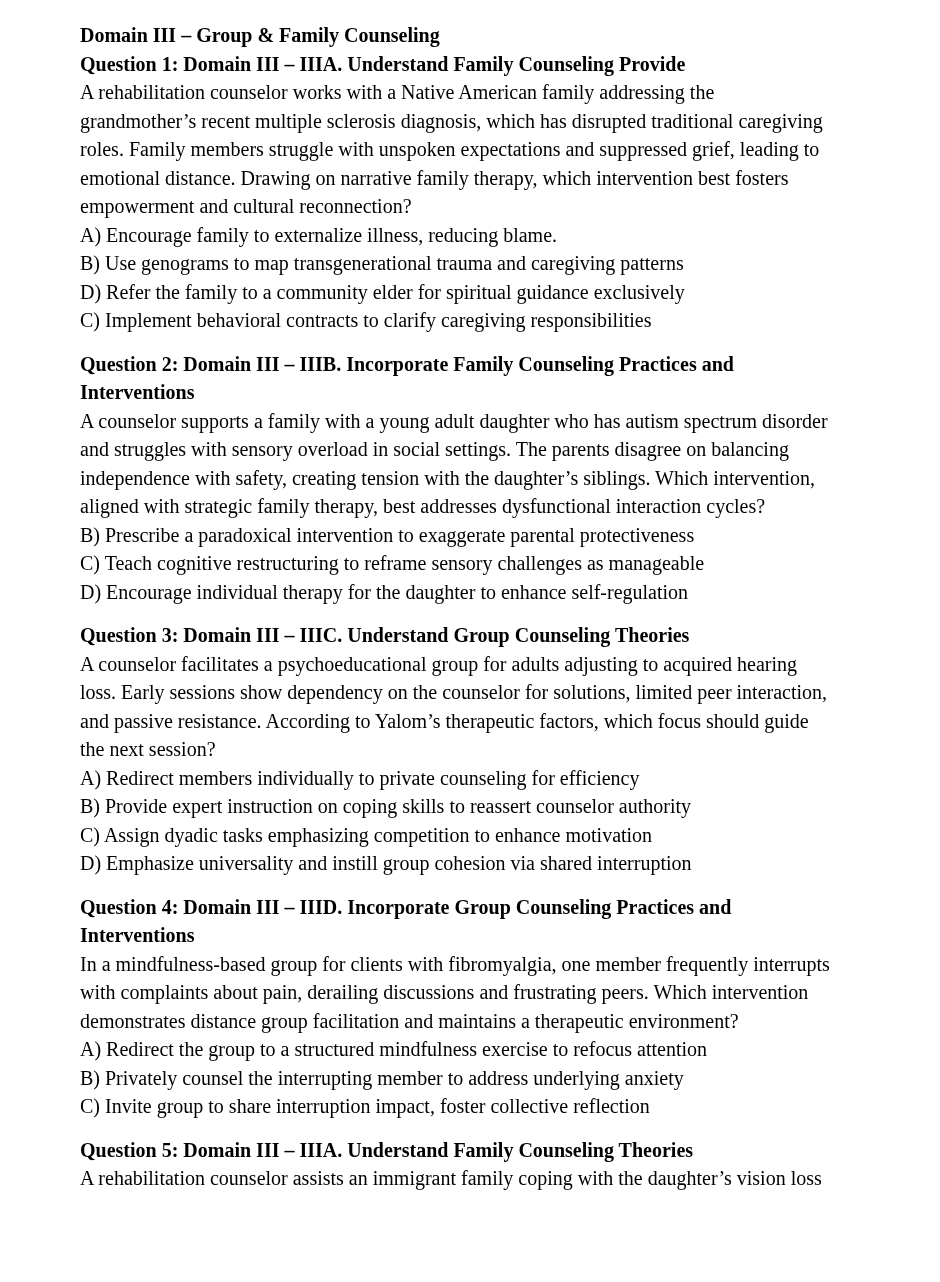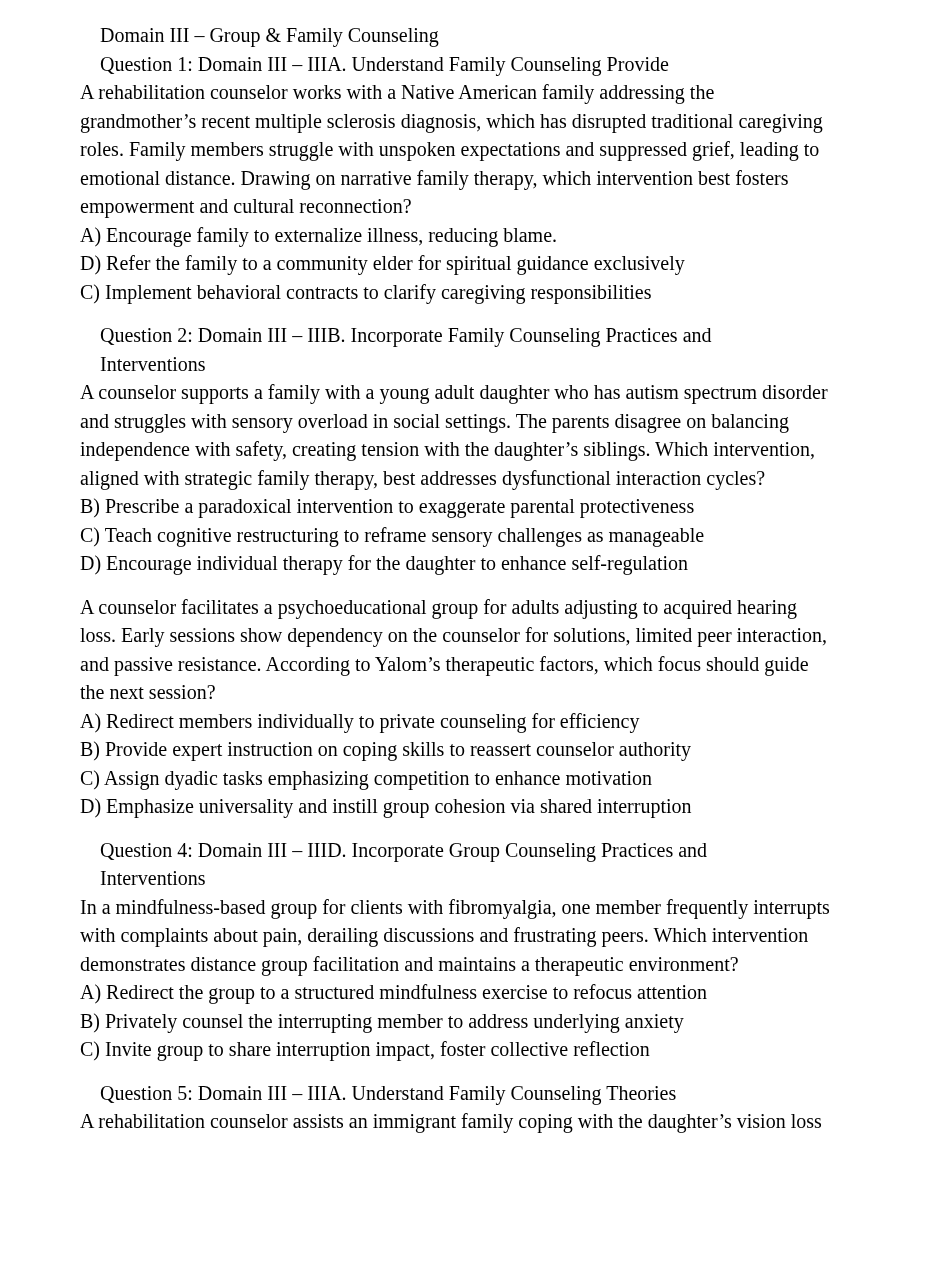--- a/index.html
+++ b/index.html
@@ -18,22 +18,21 @@
   .doc {
     position: absolute;
     left: 80px;
     top: 21px;
     width: 822px;
     font-size: 20px;
     line-height: 28.5px;
   }
   .doc-title,
   .q-heading {
-    font-weight: 400;
-    margin-left: 20px;
+    font-weight: 700;
   }
   .doc-title,
   .q-heading,
   .q-body,
   .option {
     white-space: pre-wrap;
   }
   .question-block + .question-block {
     margin-top: 15px;
   }
@@ -46,37 +45,39 @@
   <div class="doc-title">Domain III – Group &amp; Family Counseling</div>
 
   <section class="question-block">
     <div class="q-heading">Question 1: Domain III – IIIA. Understand Family Counseling Provide</div>
     <div class="q-body">A rehabilitation counselor works with a Native American family addressing the
 grandmother’s recent multiple sclerosis diagnosis, which has disrupted traditional caregiving
 roles. Family members struggle with unspoken expectations and suppressed grief, leading to
 emotional distance. Drawing on narrative family therapy, which intervention best fosters
 empowerment and cultural reconnection?</div>
     <div class="option">A) Encourage family to externalize illness, reducing blame.</div>
+    <div class="option">B) Use genograms to map transgenerational trauma and caregiving patterns</div>
     <div class="option">D) Refer the family to a community elder for spiritual guidance exclusively</div>
     <div class="option">C) Implement behavioral contracts to clarify caregiving responsibilities</div>
   </section>
 
   <section class="question-block">
     <div class="q-heading">Question 2: Domain III – IIIB. Incorporate Family Counseling Practices and
 Interventions</div>
     <div class="q-body">A counselor supports a family with a young adult daughter who has autism spectrum disorder
 and struggles with sensory overload in social settings. The parents disagree on balancing
 independence with safety, creating tension with the daughter’s siblings. Which intervention,
 aligned with strategic family therapy, best addresses dysfunctional interaction cycles?</div>
     <div class="option">B) Prescribe a paradoxical intervention to exaggerate parental protectiveness</div>
     <div class="option">C) Teach cognitive restructuring to reframe sensory challenges as manageable</div>
     <div class="option">D) Encourage individual therapy for the daughter to enhance self-regulation</div>
   </section>
 
   <section class="question-block">
+    <div class="q-heading">Question 3: Domain III – IIIC. Understand Group Counseling Theories</div>
     <div class="q-body">A counselor facilitates a psychoeducational group for adults adjusting to acquired hearing
 loss. Early sessions show dependency on the counselor for solutions, limited peer interaction,
 and passive resistance. According to Yalom’s therapeutic factors, which focus should guide
 the next session?</div>
     <div class="option">A) Redirect members individually to private counseling for efficiency</div>
     <div class="option">B) Provide expert instruction on coping skills to reassert counselor authority</div>
     <div class="option">C) Assign dyadic tasks emphasizing competition to enhance motivation</div>
     <div class="option">D) Emphasize universality and instill group cohesion via shared interruption</div>
   </section>
 

